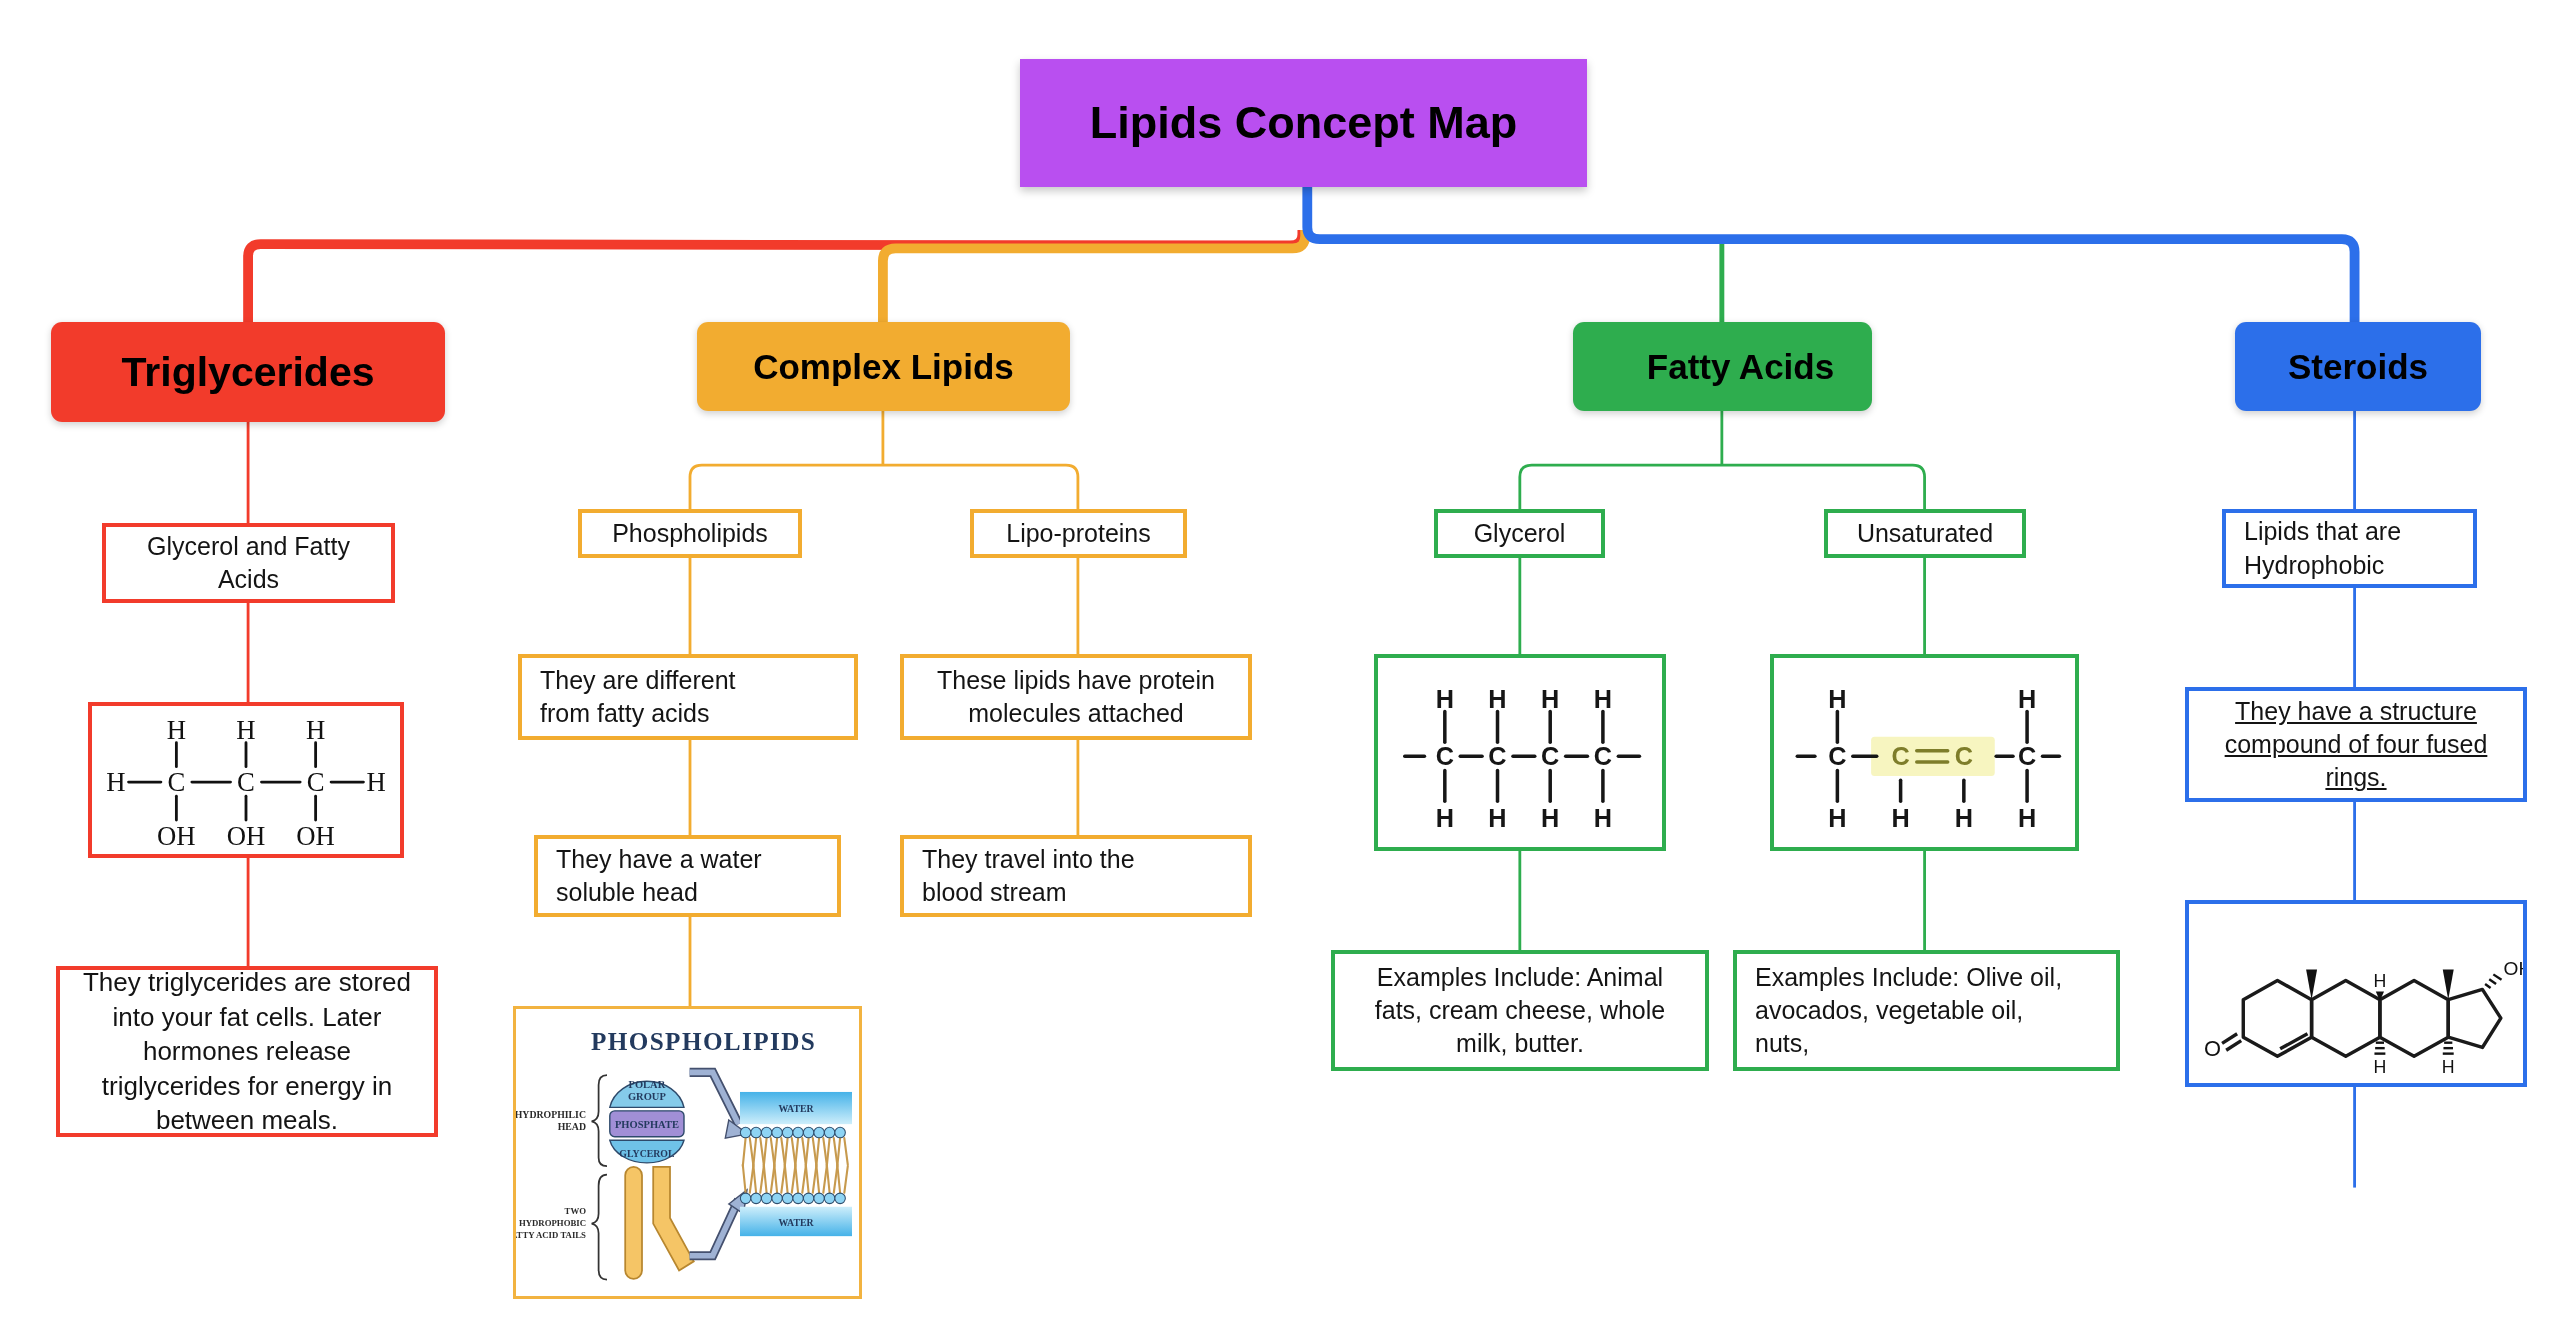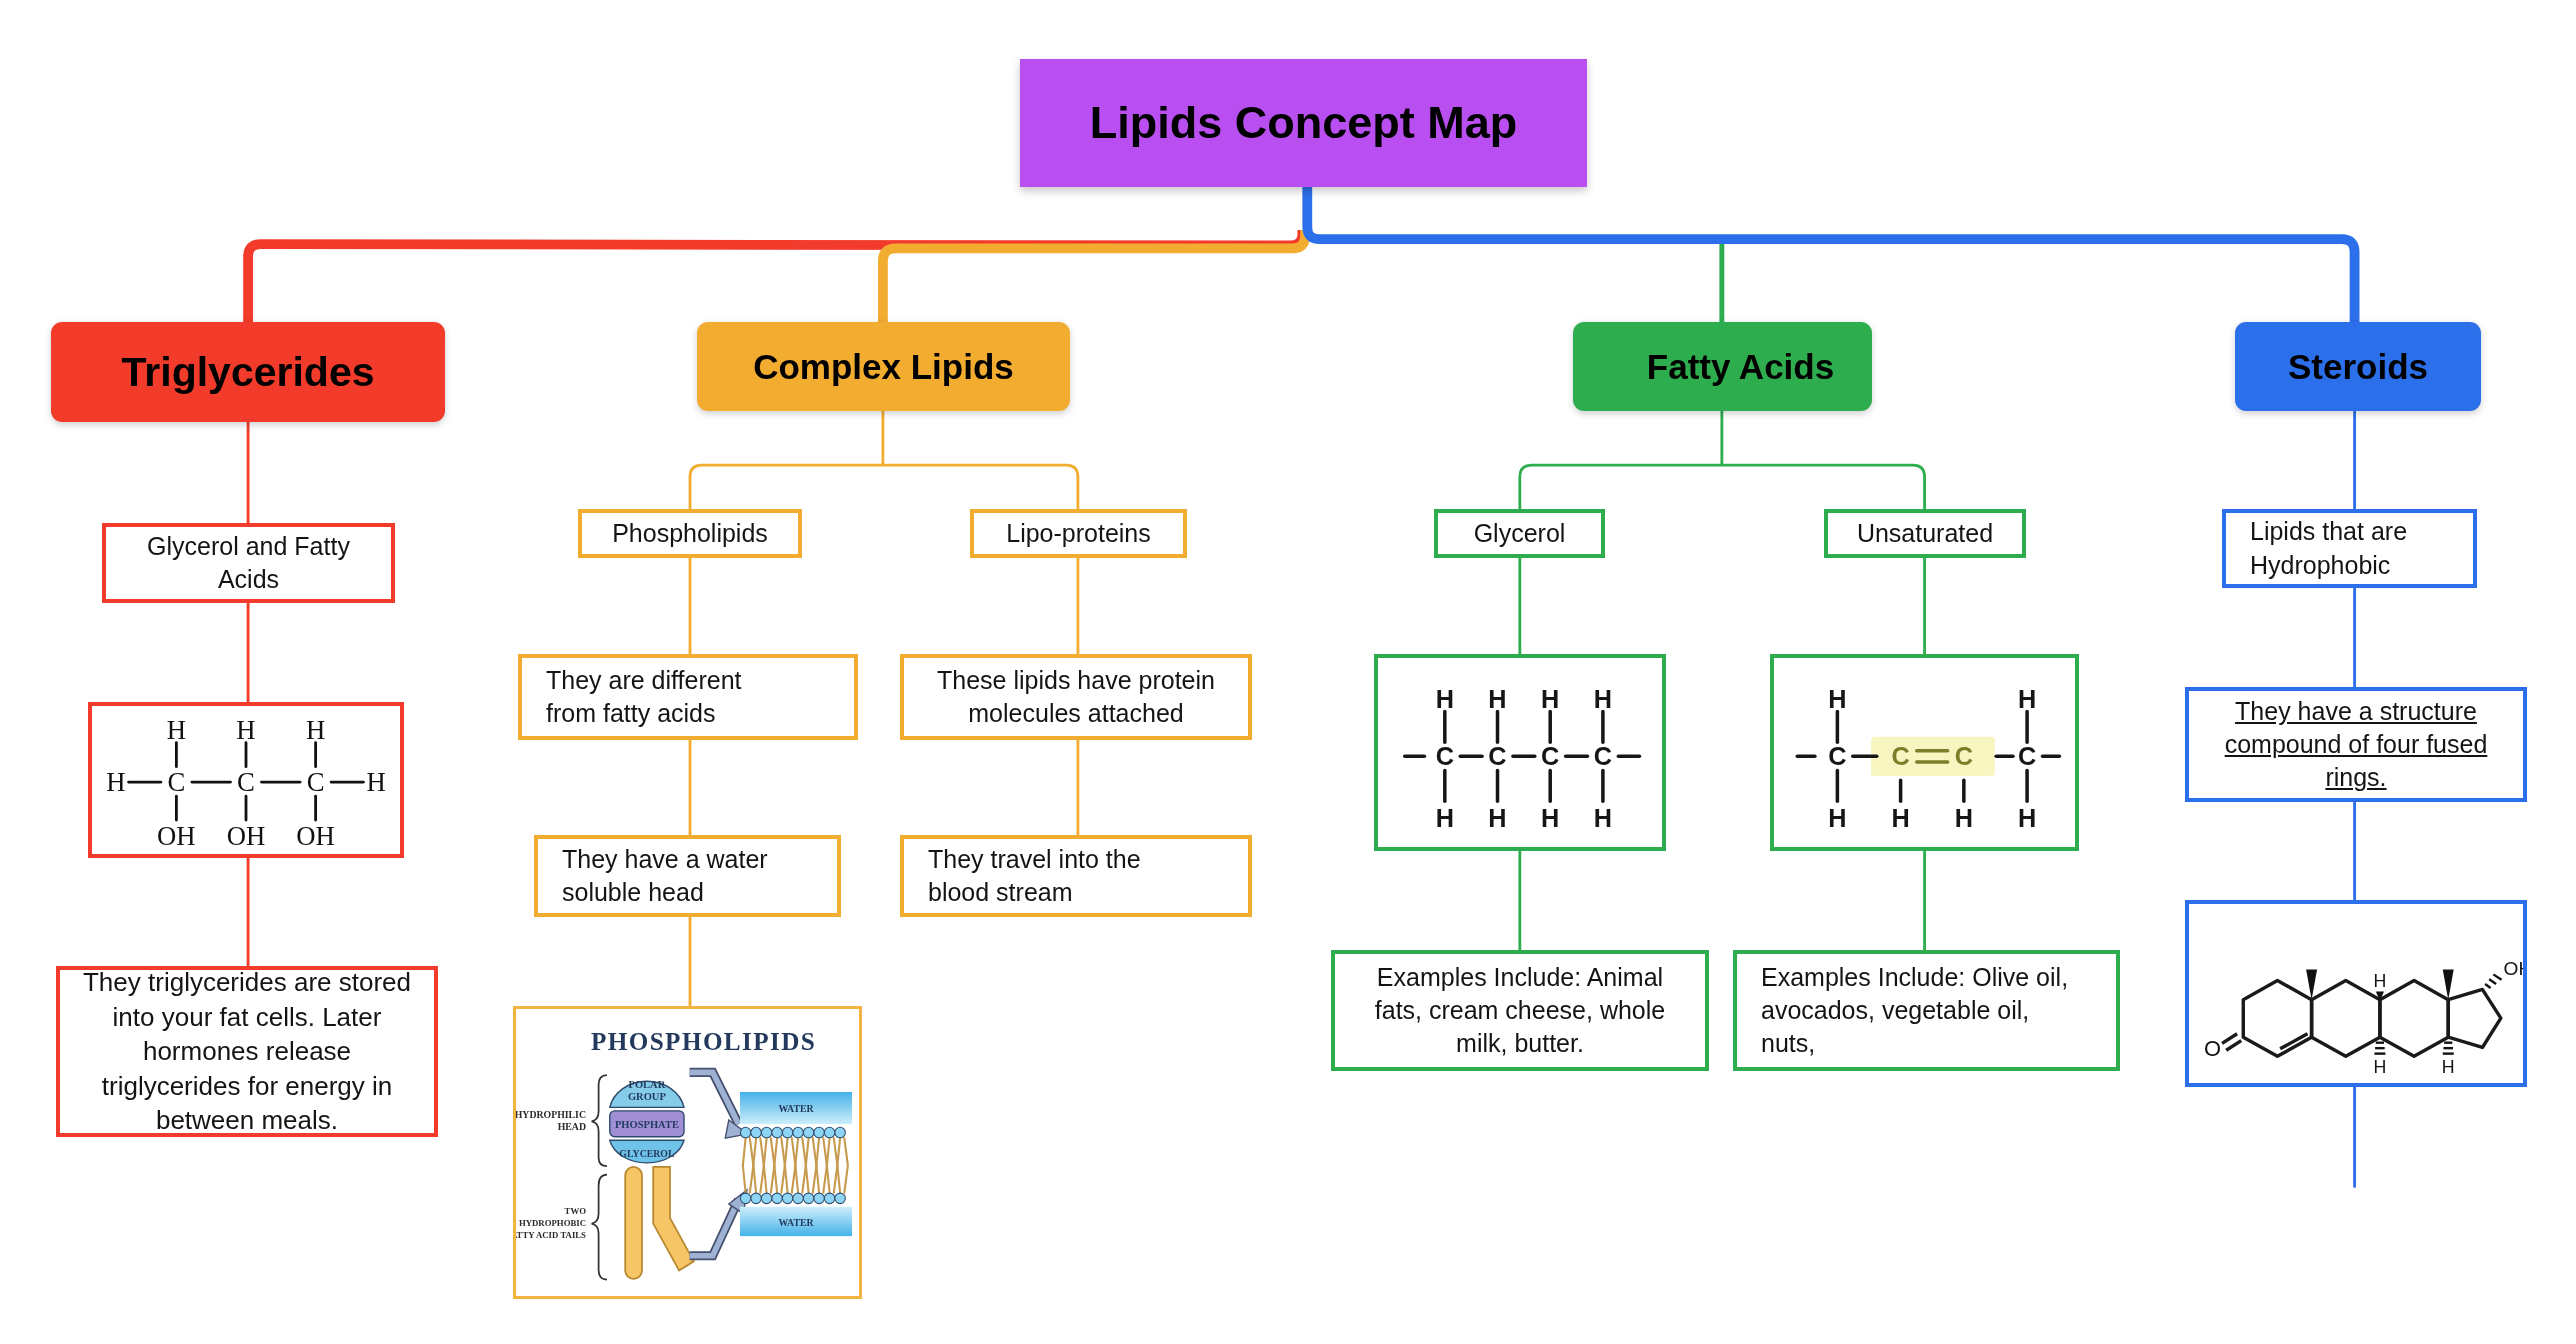--- a/index.html
+++ b/index.html
@@ -8,21 +8,21 @@
   svg.wires{position:absolute;left:0;top:0;z-index:1;}
   .hdr{position:absolute;z-index:3;box-sizing:border-box;display:flex;align-items:center;justify-content:center;
        font-weight:bold;color:#000;border-radius:11.2px;box-shadow:0 2.8px 7px rgba(0,0,0,0.18);
        font-family:"Liberation Sans",sans-serif;}
   .title{position:absolute;z-index:3;box-sizing:border-box;display:flex;align-items:center;justify-content:center;
        font-weight:bold;color:#000;background:#B94FF0;box-shadow:0 3.5px 8.4px rgba(0,0,0,0.22);
        font-size:45px;}
   .node{position:absolute;z-index:3;box-sizing:border-box;background:#ffffff;display:flex;align-items:center;
         justify-content:center;text-align:center;font-size:25px;line-height:1.33;color:#141414;}
   .node .inner{display:block;}
-  .ta-left{justify-content:flex-start;text-align:left;padding-left:24px;padding-right:7px;}
+  .ta-left{justify-content:flex-start;text-align:left;padding-left:18px;padding-right:7px;}
   .b-red{border:4.2px solid #F23B2B;}
   .b-orange{border:4.2px solid #F2AC30;}
   .b-orange-lt{border:3.5px solid #F2B340;}
   .b-green{border:4.9px solid #2EAD4E;}
   .b-blue{border:4.2px solid #2C6FEA;}
   .bg-red{background:#F23B2B;}
   .bg-orange{background:#F2AC30;}
   .bg-green{background:#2EAD4E;}
   .bg-blue{background:#2C6FEA;}
   .molsvg{width:100%;height:100%;display:block;}

